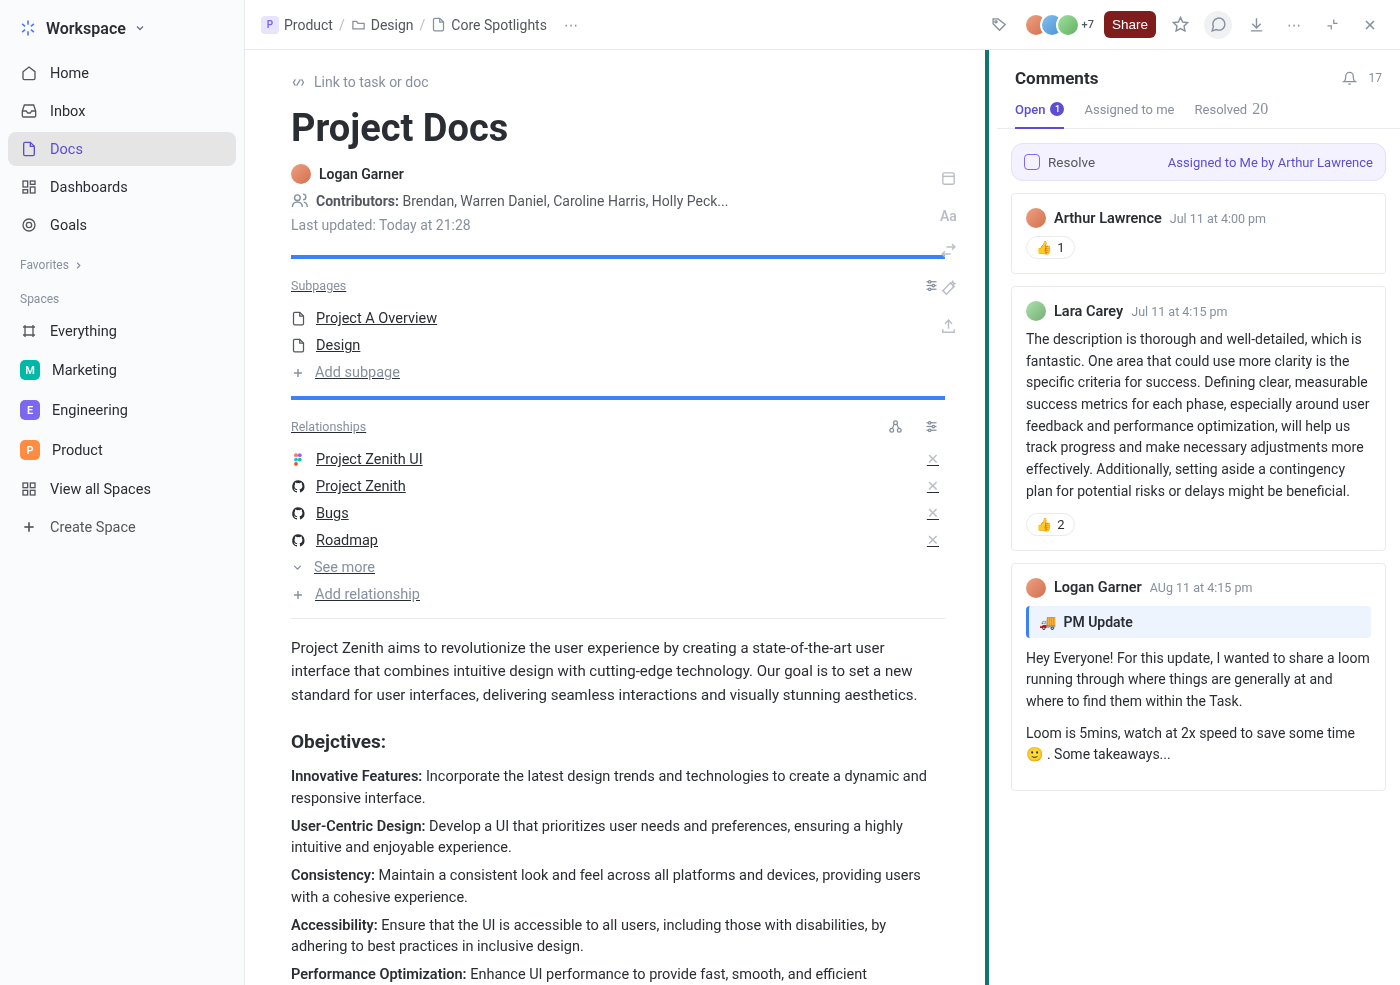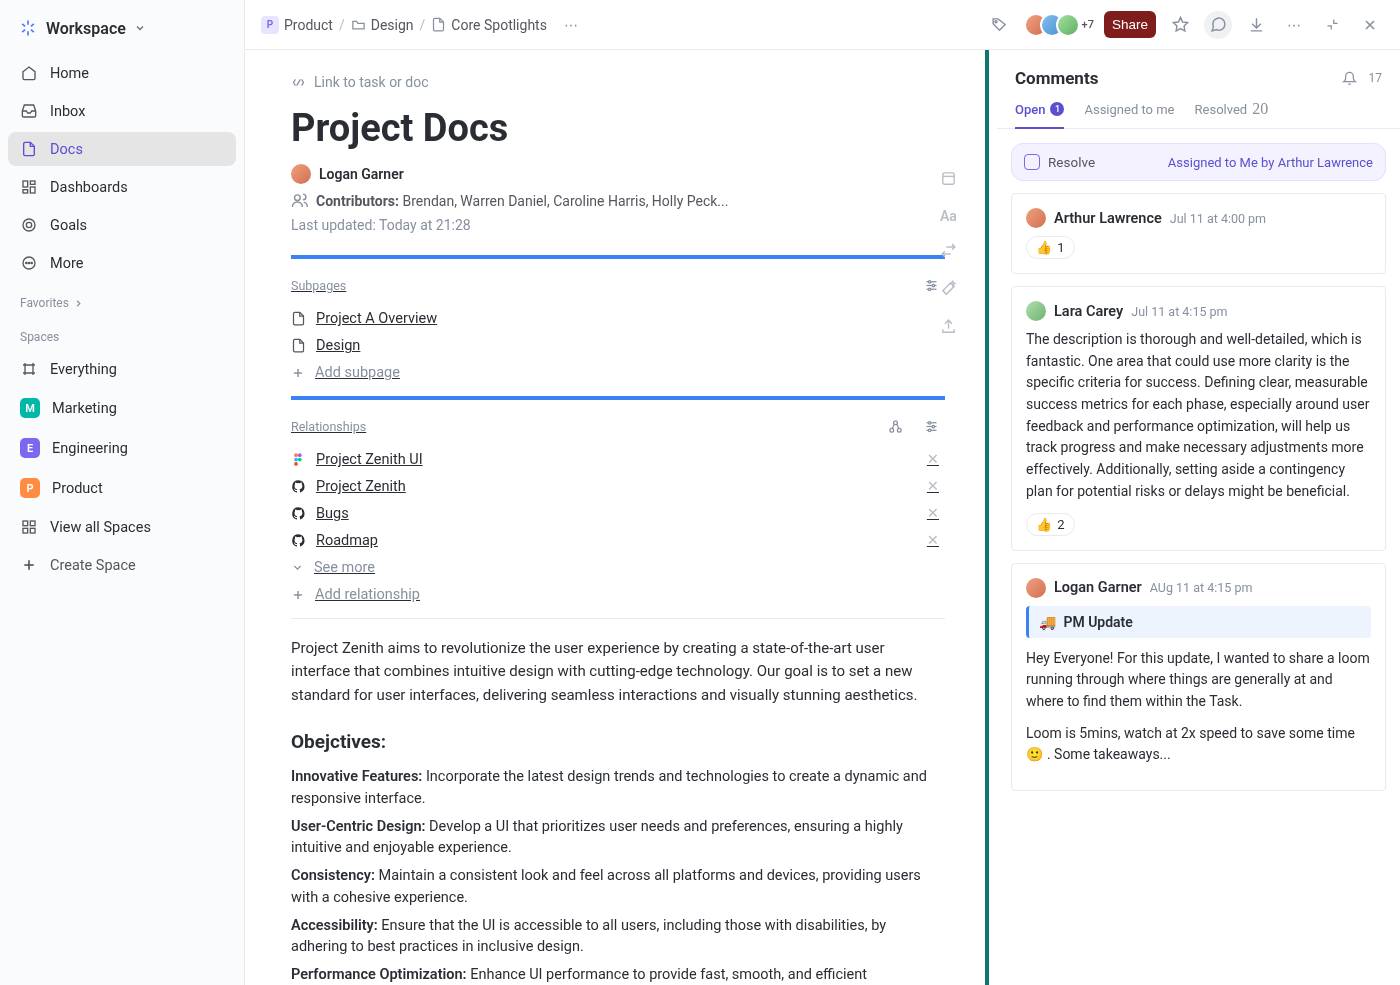--- a/index.html
+++ b/index.html
@@ -494,31 +494,20 @@
     <span>Dashboards</span>
   </div>
   <div class="nav-item">
     <span class="nav-icon">
         <svg class="svg-ico" viewBox="0 0 24 24" fill="none" stroke="currentColor" stroke-width="2">
           <circle cx="12" cy="12" r="9"></circle>
           <circle cx="12" cy="12" r="4"></circle>
         </svg>
       </span>
     <span>Goals</span>
-  </div>
-  <div class="nav-item">
-    <span class="nav-icon">
-        <svg class="svg-ico" viewBox="0 0 24 24" fill="none" stroke="currentColor" stroke-width="2">
-          <circle cx="12" cy="12" r="9"></circle>
-          <circle cx="8" cy="12" r="1"></circle>
-          <circle cx="12" cy="12" r="1"></circle>
-          <circle cx="16" cy="12" r="1"></circle>
-        </svg>
-      </span>
-    <span>More</span>
   </div>
 
   <div class="section-label">
     <span>Favorites</span>
     <svg width="11" height="11" viewBox="0 0 24 24" fill="none" stroke="#87909e" stroke-width="2.5">
         <polyline points="9 18 15 12 9 6"></polyline>
       </svg>
   </div>
 
   <div class="section-label">

